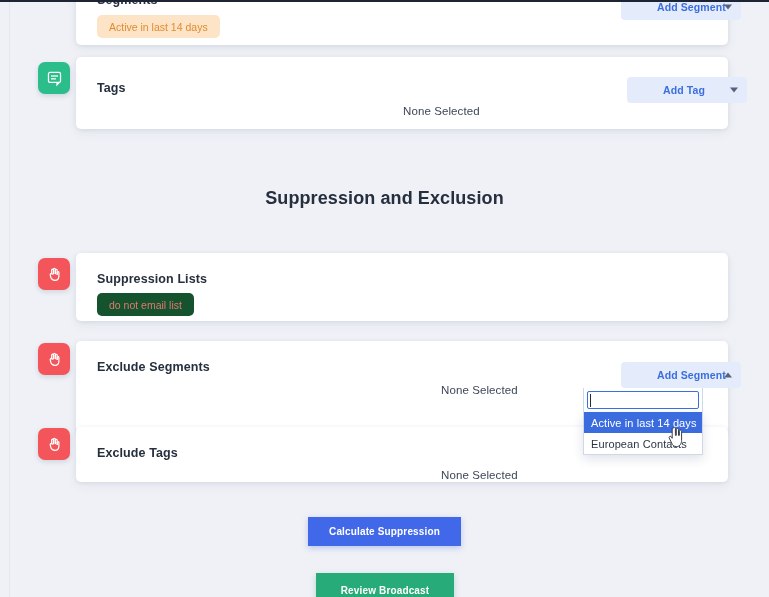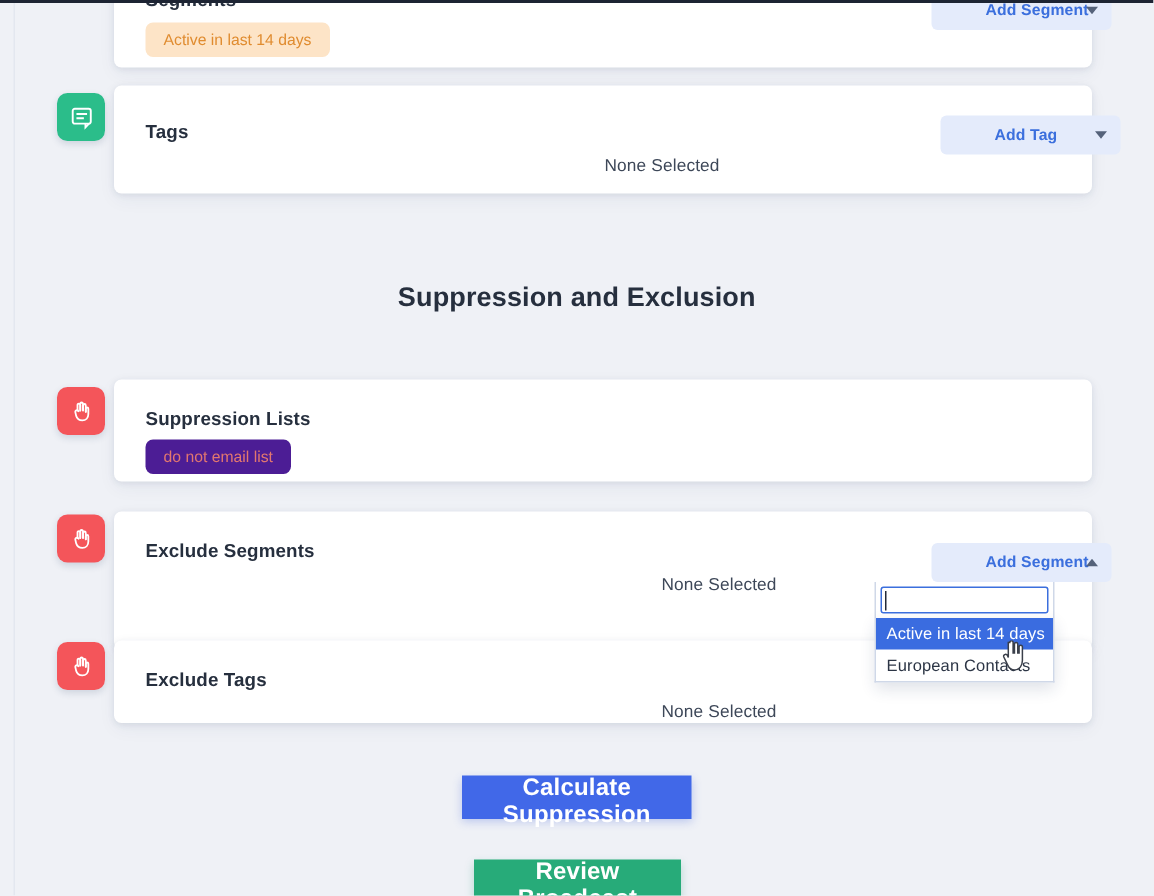--- a/index.html
+++ b/index.html
@@ -89,21 +89,21 @@
     left: 21px;
     height: 23px;
     border-radius: 5px;
     display: flex;
     align-items: center;
     padding: 0 12px;
     font-size: 10.5px;
     white-space: nowrap;
   }
   .pill.orange { background: #fde4c7; color: #e08c30; }
-  .pill.pink   { background: #4c1d95; color: #e2776f; }
+  .pill.pink   { background: #14532d; color: #e2776f; }
 
   .none-selected {
     position: absolute;
     font-size: 11.5px;
     color: #3d4758;
     white-space: nowrap;
     letter-spacing: .1px;
   }
 
   
@@ -207,21 +207,21 @@
     letter-spacing: .1px;
   }
 
   
   .btn {
     position: absolute;
     border: none;
     border-radius: 0;
     color: #ffffff;
     font-family: "Liberation Sans", sans-serif;
-    font-size: 16px;
+    font-size: 10px;
     font-weight: bold;
     letter-spacing: .15px;
     cursor: pointer;
   }
   .btn-blue {
     left: 308px;
     top: 517px;
     width: 153px;
     height: 29px;
     background: #4168e8;

